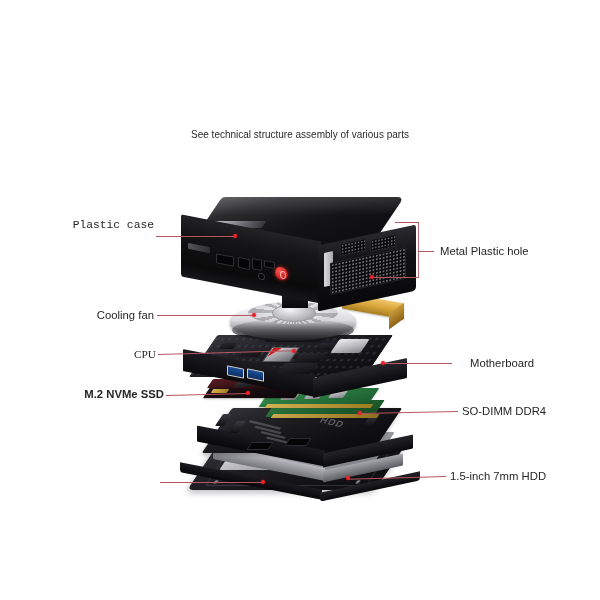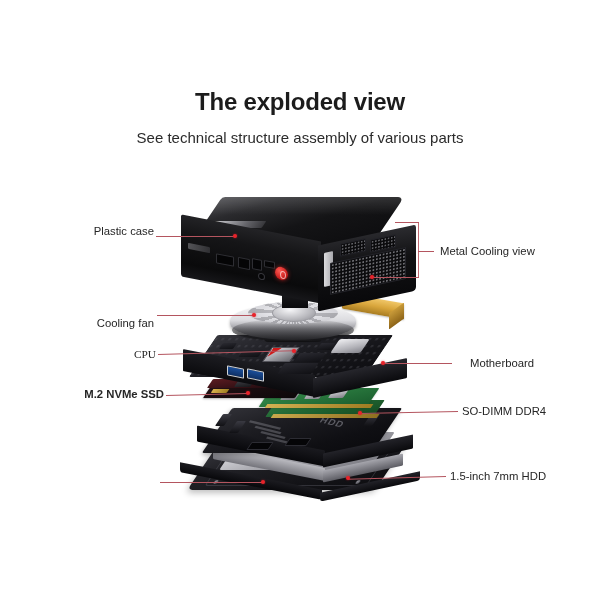--- a/index.html
+++ b/index.html
@@ -29,21 +29,21 @@
     font-size: 24px;
     font-weight: 700;
     letter-spacing: -0.2px;
     color: #1c1c1c;
   }
   #subtitle {
     position: absolute;
     left: 0; top: 129px;
     width: 600px;
     text-align: center;
-    font-size: 15px;
+    font-size: 10px;
     font-weight: 400;
     color: #2b2b2b;
   }
 
   
   .label {
     position: absolute;
     font-size: 11.3px;
     color: #262626;
     white-space: nowrap;
@@ -384,21 +384,20 @@
     position:absolute;width:4px;height:4px;border-radius:50%;
     background:radial-gradient(circle at 35% 35%,#8d8d95,#3a3a40);
     transform:skewX(-34deg);
   }
 </style>
 </head>
 <body>
 
 <div id="stage">
 
-  <div id="title">The exploded view</div>
   <div id="subtitle">See technical structure assembly of various parts</div>
 
   <div id="assembly">
 
     <div id="plate-wrap">
       <div id="plate-top"></div>
       <div id="plate-inner"></div>
       <div id="plate-front"></div>
       <div id="plate-side"></div>
       <div class="screw" style="left:46px;top:10px;"></div>
@@ -517,30 +516,30 @@
 
   <div class="leader" style="left:384px;top:363px;width:68px;"></div>
   <div class="dot" style="left:381px;top:361px;"></div>
 
   <div class="leader" style="left:360px;top:411px;width:98px;transform:rotate(-1.2deg);transform-origin:right center;"></div>
   <div class="dot" style="left:358px;top:411px;"></div>
 
   <div class="leader" style="left:348px;top:476px;width:98px;transform:rotate(-1.6deg);transform-origin:right center;"></div>
   <div class="dot" style="left:346px;top:476px;"></div>
 
-  <div class="label right-align" style="left:22px;top:226px;width:132px;">Plastic case</div>
-
-  <div class="label right-align" style="left:22px;top:310px;width:132px;margin-top:8px;">Cooling fan</div>
+  <div class="label right-align" style="left:22px;top:220px;width:132px;font-family:Liberation Mono, monospace;">Plastic case</div>
+
+  <div class="label right-align" style="left:22px;top:310px;width:132px;">Cooling fan</div>
 
   <div class="label right-align" style="left:22px;top:349px;width:134px;font-family:Liberation Serif, serif;">CPU</div>
 
   <div class="label right-align" style="left:22px;top:389px;width:142px;font-weight:bold;">M.2 NVMe SSD</div>
 
 
-  <div class="label" style="left:440px;top:246px;">Metal Cooling view</div>
+  <div class="label" style="left:440px;top:246px;">Metal Plastic hole</div>
 
   <div class="label" style="left:470px;top:358px;text-align:right;">Motherboard</div>
 
   <div class="label" style="left:462px;top:406px;">SO-DIMM DDR4</div>
 
   <div class="label" style="left:450px;top:471px;">1.5-inch 7mm HDD</div>
 
 </div>
 
 </body></html>

